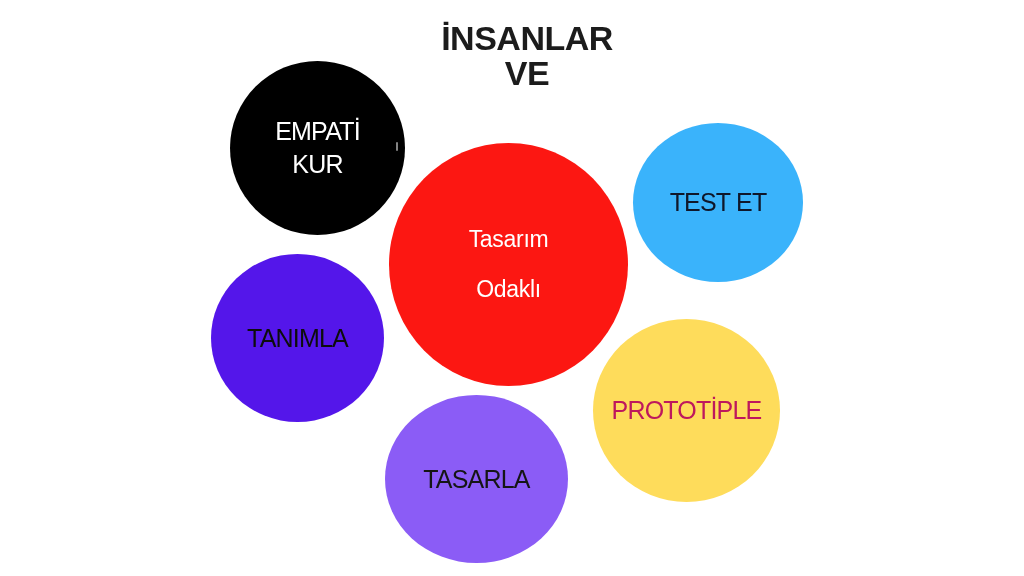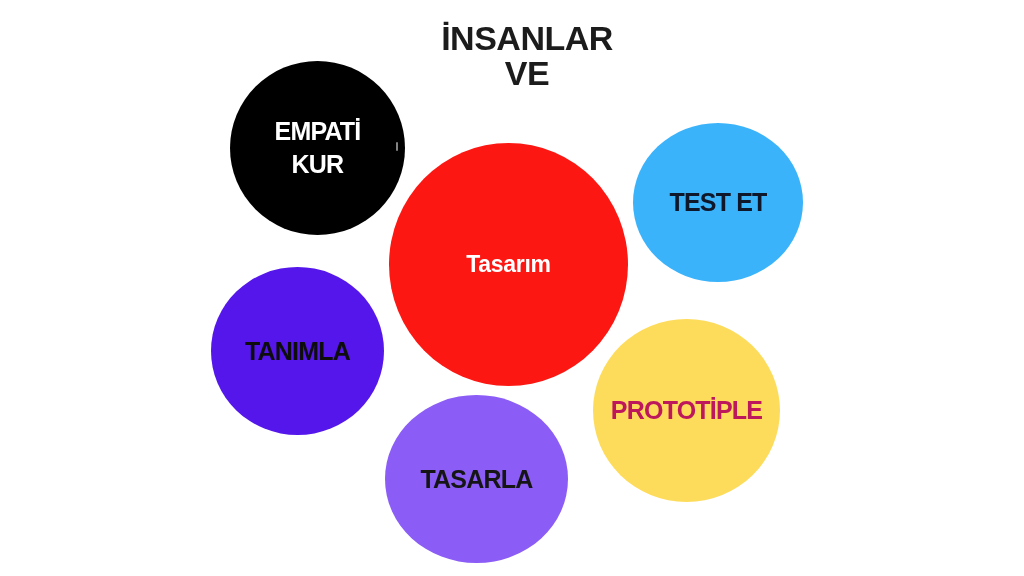--- a/index.html
+++ b/index.html
@@ -30,26 +30,26 @@
     font-weight: bold;
     letter-spacing: -0.5px;
   }
   .circle {
     position: absolute;
     border-radius: 50%;
     display: flex;
     flex-direction: column;
     justify-content: center;
     text-align: center;
-    font-weight: bold;
+    font-weight: normal;
   }
   .c-empati     { left: 230px; top:  61px; width: 175px; height: 174px; font-size: 25px; line-height: 33px; letter-spacing: -0.8px; }
   .c-center     { left: 389px; top: 143px; width: 239px; height: 243px; font-size: 23px; line-height: 35px; letter-spacing: -0.3px; }
   .c-test       { left: 633px; top: 123px; width: 170px; height: 159px; font-size: 25px; letter-spacing: -0.8px; }
-  .c-tanimla    { left: 211px; top: 267px; width: 173px; height: 168px; font-size: 25px; letter-spacing: -0.8px; }
+  .c-tanimla    { left: 211px; top: 254px; width: 173px; height: 168px; font-size: 25px; letter-spacing: -0.8px; }
   .c-prototiple { left: 593px; top: 319px; width: 187px; height: 183px; font-size: 25px; letter-spacing: -0.8px; }
   .c-tasarla    { left: 385px; top: 395px; width: 183px; height: 168px; font-size: 25px; letter-spacing: -0.8px; }
   .speck {
     position: absolute;
     left: 396px;
     top: 142px;
     width: 2px;
     height: 9px;
     background: #9a9a9a;
     border-radius: 2px;
@@ -68,20 +68,21 @@
 
   <div class="circle c-empati" style="background: rgb(0, 0, 0); color: rgb(255, 255, 255);">
     <div>EMPATİ</div>
     <div>KUR</div>
   </div>
 
   <div class="speck"></div>
 
   <div class="circle c-center" style="background: rgb(252, 23, 18); color: rgb(255, 255, 255); gap: 15px;">
     <div>Tasarım</div>
+    <div>Odaklı</div>
   </div>
 
   <div class="circle c-test" style="background: rgb(58, 179, 251); color: #0f172a;">
     <div>TEST ET</div>
   </div>
 
   <div class="circle c-tanimla" style="background: rgb(84, 22, 234); color: rgb(13, 13, 13);">
     <div>TANIMLA</div>
   </div>
 

